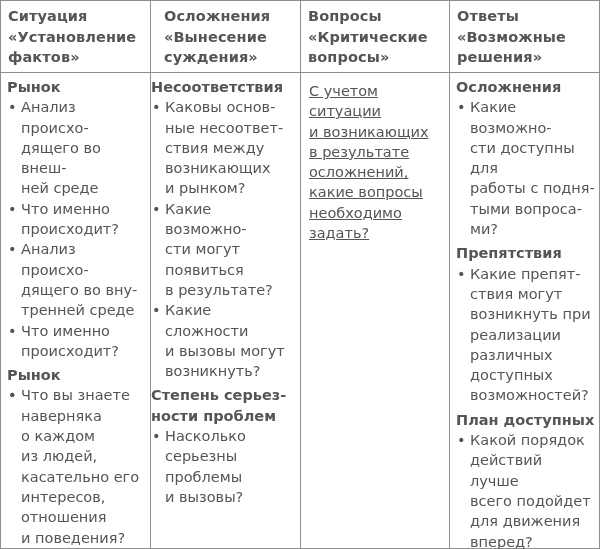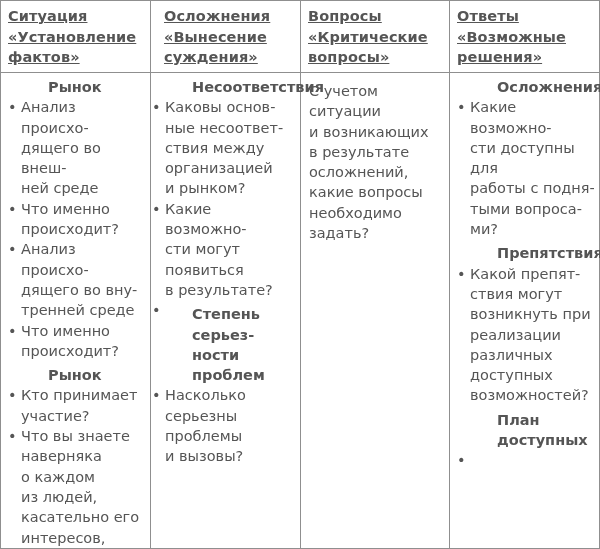--- a/index.html
+++ b/index.html
@@ -10,32 +10,31 @@
       font-family:"DejaVu Sans", sans-serif;
       color:#555555;
     }
     .col-line { position:absolute; top:0; bottom:0; width:1px; background:#8f8f8f; }
     .row-line { position:absolute; left:0; right:0; top:71px; height:1px; background:#8f8f8f; }
     .header-cell {
       position:absolute; top:0; height:71px; box-sizing:border-box;
       padding:5px 6px 0 7px;
       font-weight:bold; font-size:14.5px; line-height:20.5px; letter-spacing:0.1px;
       white-space:pre-line;
-      text-decoration:underline;
     }
     .body-cell {
       position:absolute; top:72px; bottom:0; box-sizing:border-box;
       padding:4px 4px 0 6px;
       font-size:14.5px; line-height:20.3px;
     }
-    .section-title { font-weight:bold; margin-top:4px; white-space:pre-line;margin-left:41px; }
+    .section-title { font-weight:bold; margin-top:4px; white-space:pre-line; }
     .section-title.first { margin-top:0; }
     .bullet { position:relative; padding-left:14px; white-space:pre-line; }
     .bullet .dot { position:absolute; left:1px; top:0; }
-    .plain { white-space:pre-line; padding-left:2px; padding-top:4px; }
+    .plain { white-space:pre-line; padding-left:2px; padding-top:4px;text-decoration:underline; }
   </style>
 </head>
 <body>
 
 <div class="table">
   <div class="col-line" style="left:149px"></div>
   <div class="col-line" style="left:299px"></div>
   <div class="col-line" style="left:448px"></div>
   <div class="row-line"></div>
 
@@ -58,44 +57,45 @@
 дящего во внеш-
 ней среде</span></div>
     <div class="bullet"><span class="dot">•</span><span>Что именно
 происходит?</span></div>
     <div class="bullet"><span class="dot">•</span><span>Анализ происхо-
 дящего во вну-
 тренней среде</span></div>
     <div class="bullet"><span class="dot">•</span><span>Что именно
 происходит?</span></div>
     <div class="section-title">Рынок</div>
-    <div class="bullet"><span class="dot">•</span><span>Кто принимает
-участие?</span></div>
+    <div class="bullet"><span class="dot">•</span></div>
     <div class="bullet"><span class="dot">•</span><span>Что вы знаете
 наверняка
 о каждом
 из людей,
 касательно его
 интересов,
 отношения
 и поведения?</span></div>
   </div>
 
   <div class="body-cell" style="left:144px;width:149px">
     <div class="section-title first">Несоответствия</div>
     <div class="bullet"><span class="dot">•</span><span>Каковы основ-
 ные несоответ-
 ствия между
-организацией
+возникающих
 и рынком?</span></div>
     <div class="bullet"><span class="dot">•</span><span>Какие возможно-
 сти могут
 появиться
 в результате?</span></div>
-    <div class="bullet"><span class="dot">•</span></div>
+    <div class="bullet"><span class="dot">•</span><span>Какие сложности
+и вызовы могут
+возникнуть?</span></div>
     <div class="section-title">Степень серьез-
 ности проблем</div>
     <div class="bullet"><span class="dot">•</span><span>Насколько
 серьезны
 проблемы
 и вызовы?</span></div>
 
   </div>
 
   <div class="body-cell" style="left:300px;width:148px">
@@ -109,23 +109,27 @@
   </div>
 
   <div class="body-cell" style="left:449px;width:149px">
     <div class="section-title first">Осложнения</div>
     <div class="bullet"><span class="dot">•</span><span>Какие возможно-
 сти доступны для
 работы с подня-
 тыми вопроса-
 ми?</span></div>
     <div class="section-title">Препятствия</div>
-    <div class="bullet"><span class="dot">•</span><span>Какой препят-
+    <div class="bullet"><span class="dot">•</span><span>Какие препят-
 ствия могут
 возникнуть при
 реализации
 различных
 доступных
 возможностей?</span></div>
     <div class="section-title">План доступных</div>
-    <div class="bullet"><span class="dot">•</span></div>
+    <div class="bullet"><span class="dot">•</span><span>Какой порядок
+действий лучше
+всего подойдет
+для движения
+вперед?</span></div>
   </div>
 </div>
 
 </body></html>

